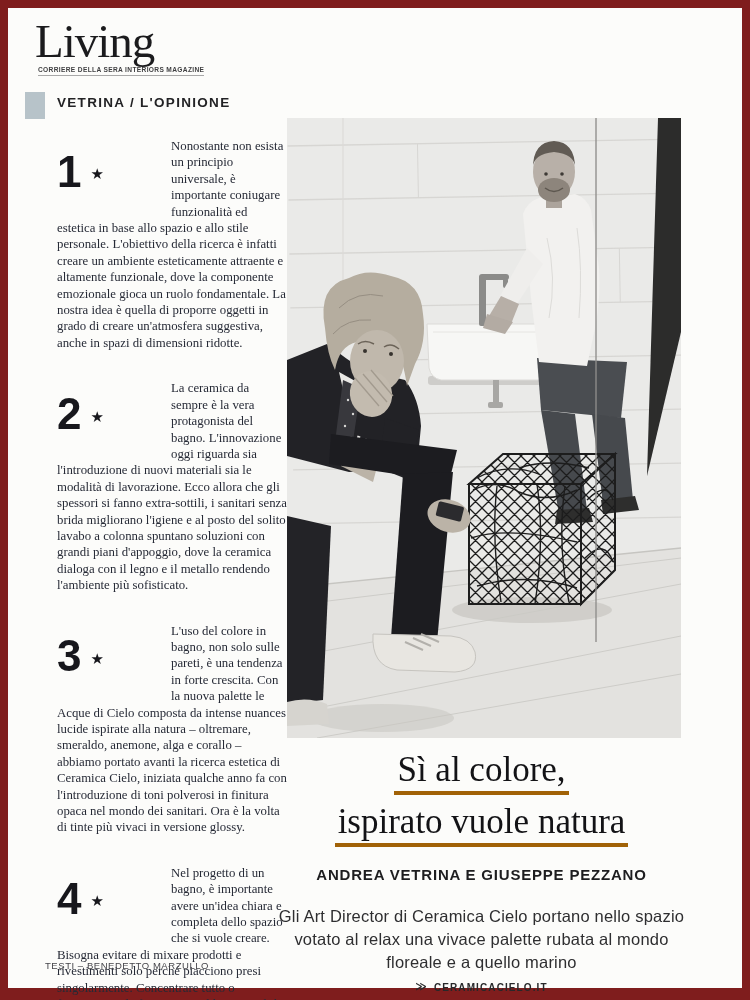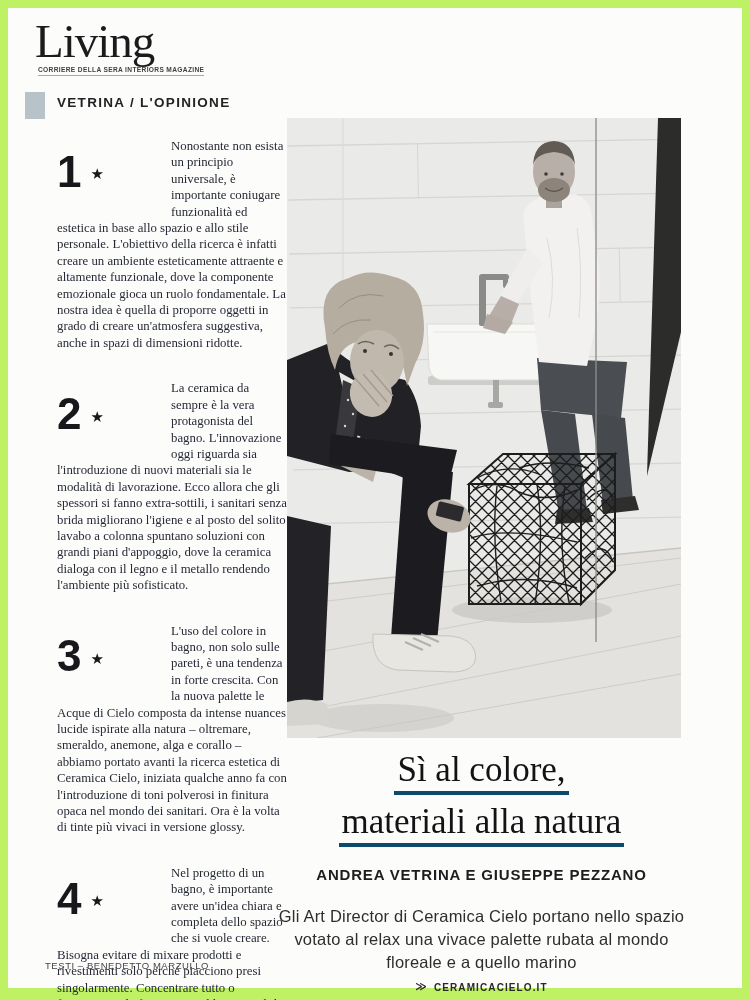--- a/index.html
+++ b/index.html
@@ -1,16 +1,16 @@
 <!DOCTYPE html>
 <html><head>
 <meta charset="utf-8">
 <style>
   html,body{margin:0;padding:0;background:#ffffff;}
-  .canvas{position:relative;width:750px;height:1000px;background:#bef264;overflow:hidden;
+  .canvas{position:relative;width:750px;height:1000px;background:#7f1d1d;overflow:hidden;
           font-family:"Liberation Sans","DejaVu Sans",sans-serif;}
   .sheet{position:absolute;left:8px;top:8px;right:8px;bottom:12px;background:#fcfcfa;}
 
   
   .logo{position:absolute;left:27px;top:10px;font-family:"Liberation Serif","DejaVu Serif",serif;
         font-size:47px;line-height:1;color:#1b1b1d;letter-spacing:-1px;}
   .tagline{position:absolute;left:30px;top:58px;font-size:6.6px;letter-spacing:.35px;color:#3f3f41;
            border-bottom:1px solid #a8a8a8;padding-bottom:2px;text-transform:uppercase;font-weight:700;}
 
   
@@ -28,21 +28,21 @@
           line-height:.9;color:#17171c;}
   .op-star{font-size:15px;color:#17171c;transform:translateY(3px);}
 
   
   .photo{position:absolute;left:279px;top:110px;width:394px;height:620px;}
 
   
   .art-block{position:absolute;left:260px;top:742px;width:427px;text-align:center;}
   .headline{font-family:"Liberation Serif","DejaVu Serif",serif;font-size:35px;line-height:1.12;
             color:#131316;}
-  .headline .hl{display:inline-block;border-bottom:4px solid #0c4a6e;padding:0 3px 2px 3px;margin-bottom:7px;}
+  .headline .hl{display:inline-block;border-bottom:4px solid #a16207;padding:0 3px 2px 3px;margin-bottom:7px;}
   .byline{margin-top:12px;font-size:15px;font-weight:700;letter-spacing:.8px;color:#1d1d1f;}
   .standfirst{margin-top:22px;font-size:16.5px;line-height:23px;letter-spacing:.2px;color:#2e2e30;}
   .weblink{margin-top:7px;font-size:10px;font-weight:700;letter-spacing:1.1px;color:#28282a;
            display:flex;align-items:center;justify-content:center;gap:6px;}
   .weblink .chev{font-size:11px;transform:translateY(-1px);}
 
   
   .credits{position:absolute;left:37px;top:952px;font-size:9.5px;letter-spacing:.55px;color:#45454a;}
 </style>
 </head>
@@ -225,21 +225,21 @@
             <path d="M68,260 L92,288"></path>
             <path d="M76,256 L100,284"></path>
             <path d="M84,252 L106,278"></path>
           </g>
       </g>
     </svg>
 
     <div class="art-block">
       <div class="headline">
         <span class="hl">Sì al colore,</span><br>
-        <span class="hl">materiali alla natura</span>
+        <span class="hl">ispirato vuole natura</span>
       </div>
       <div class="byline">ANDREA VETRINA E GIUSEPPE PEZZANO</div>
       <div class="standfirst">Gli Art Director di Ceramica Cielo portano nello spazio votato al relax una vivace palette rubata al mondo floreale e a quello marino</div>
       <div class="weblink">
         <span class="chev">≫</span>
         <span>CERAMICACIELO.IT</span>
       </div>
     </div>
 
     <div class="credits">TESTI – BENEDETTO MARZULLO</div>

